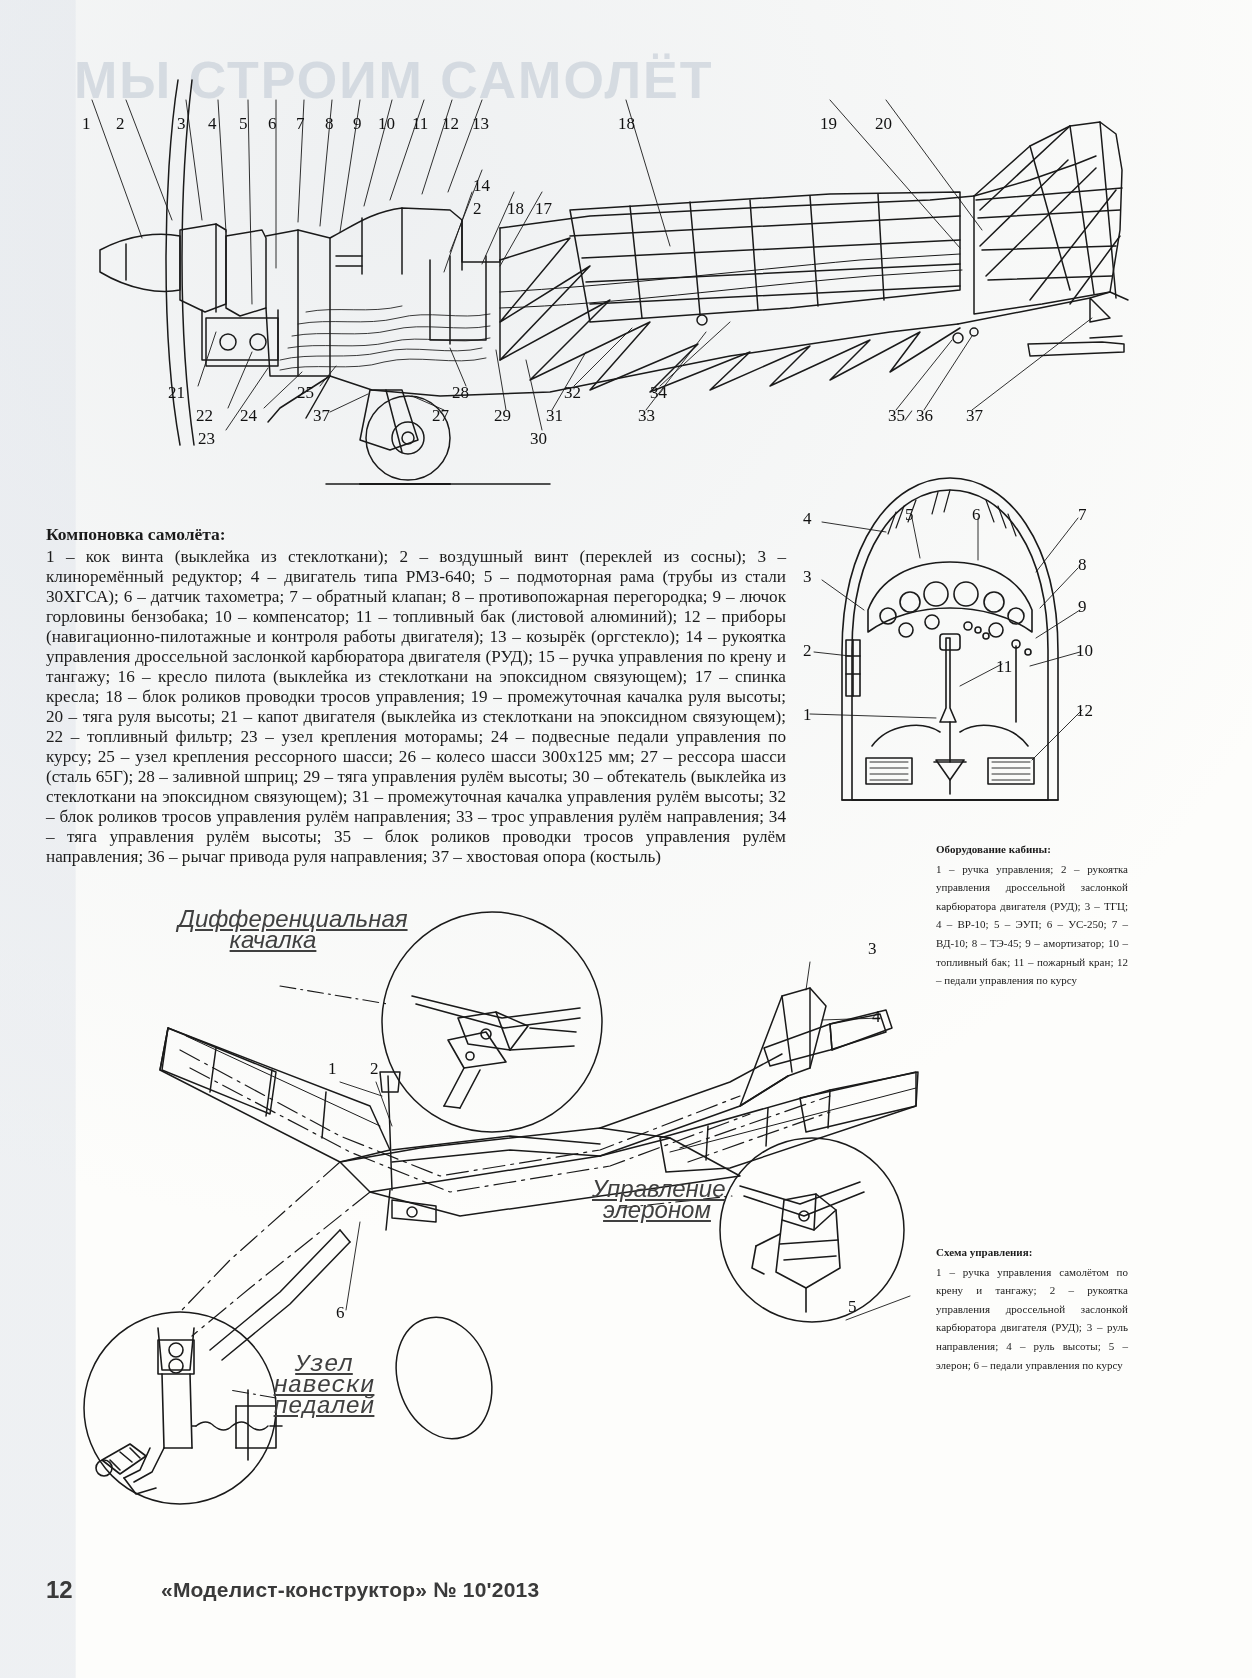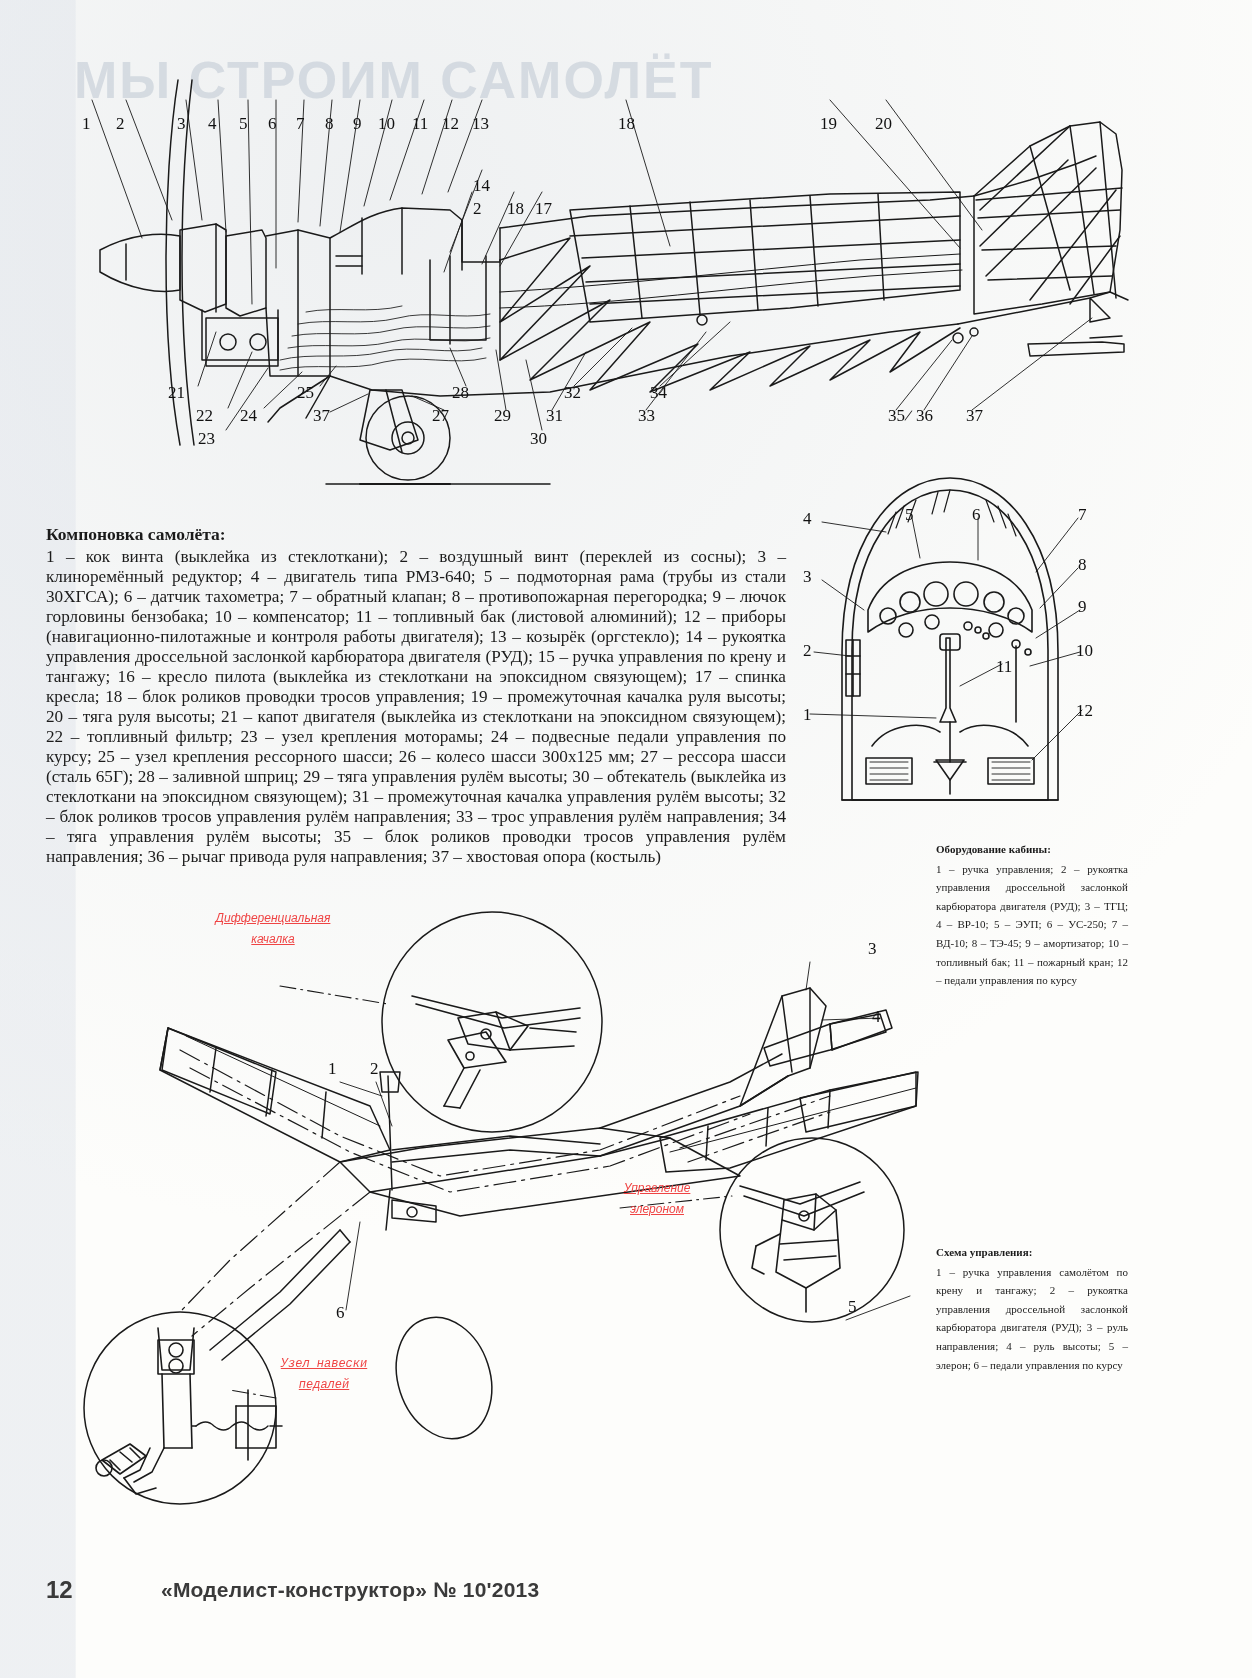--- a/index.html
+++ b/index.html
@@ -64,25 +64,25 @@
   .side-block .hd{font-weight:bold;display:block;margin-bottom:1px;}
   #block-cabin{left:936px;top:840px;}
   #block-control{left:936px;top:1243px;}
 
   
   #bottom-drawing{position:absolute;left:40px;top:900px;width:880px;height:640px;}
 
   .callout{
     position:absolute;
     font-family:"Liberation Sans", sans-serif;
-    font-size:12px;line-height:21px;
+    font-size:24px;line-height:21px;
     font-style:italic;
     text-align:center;
     text-decoration:underline;
-    color:#ef4444;
+    color:#404040;
   }
 
   
   #footer{
     position:absolute;left:46px;top:1576px;width:1160px;
     font-family:"Liberation Sans", sans-serif;
   }
   #page-number{
     position:absolute;left:0;top:0;
     font-size:24px;font-weight:bold;color:#3a3a3a;

